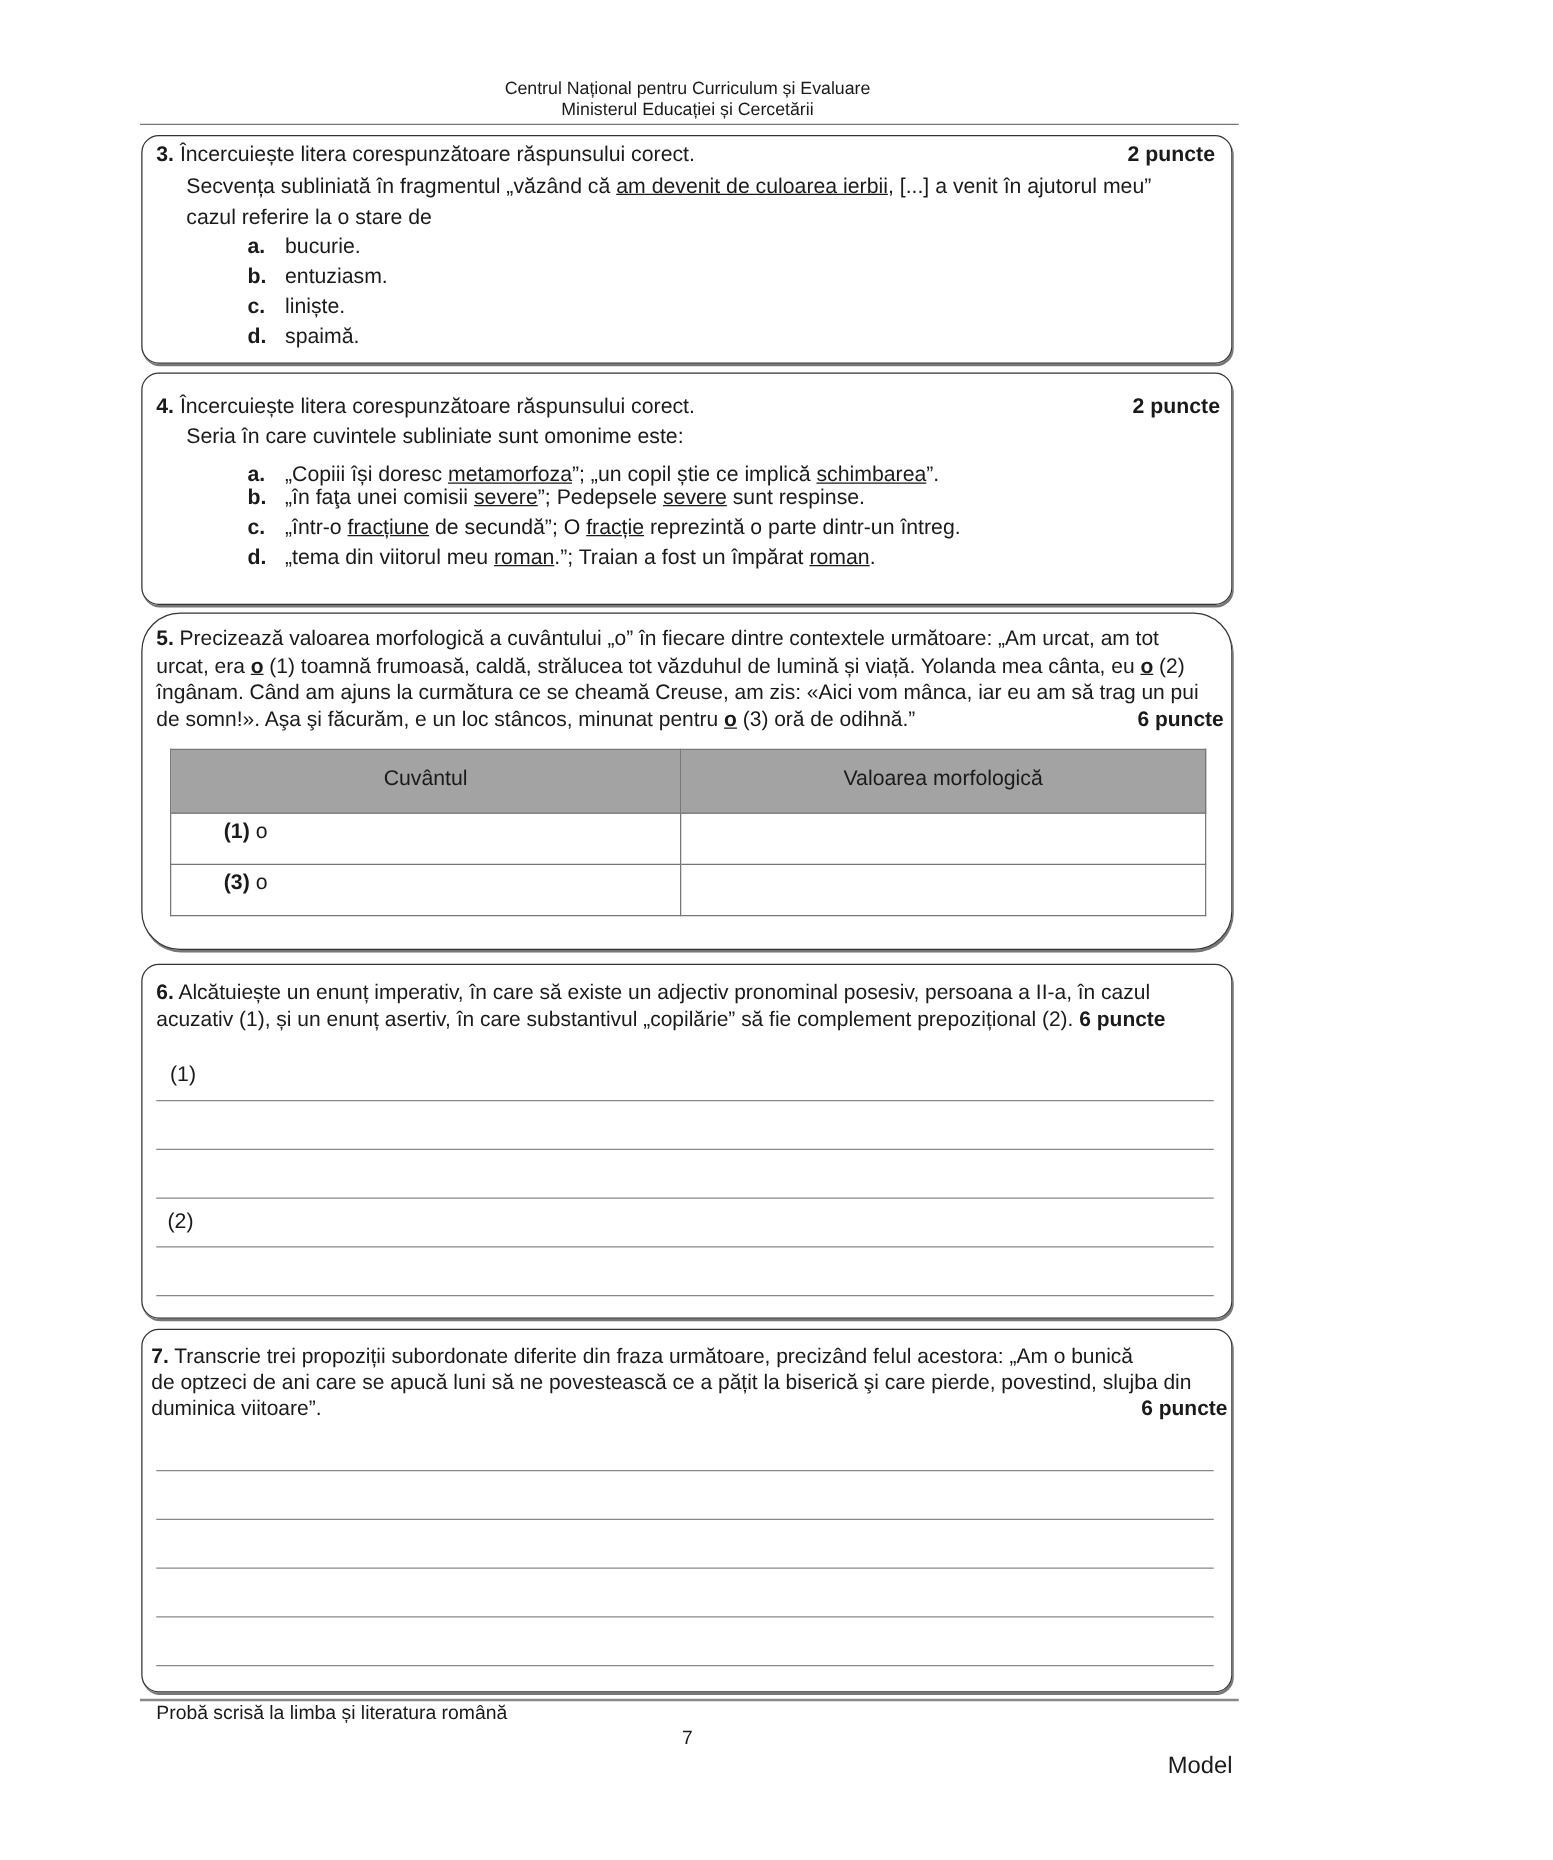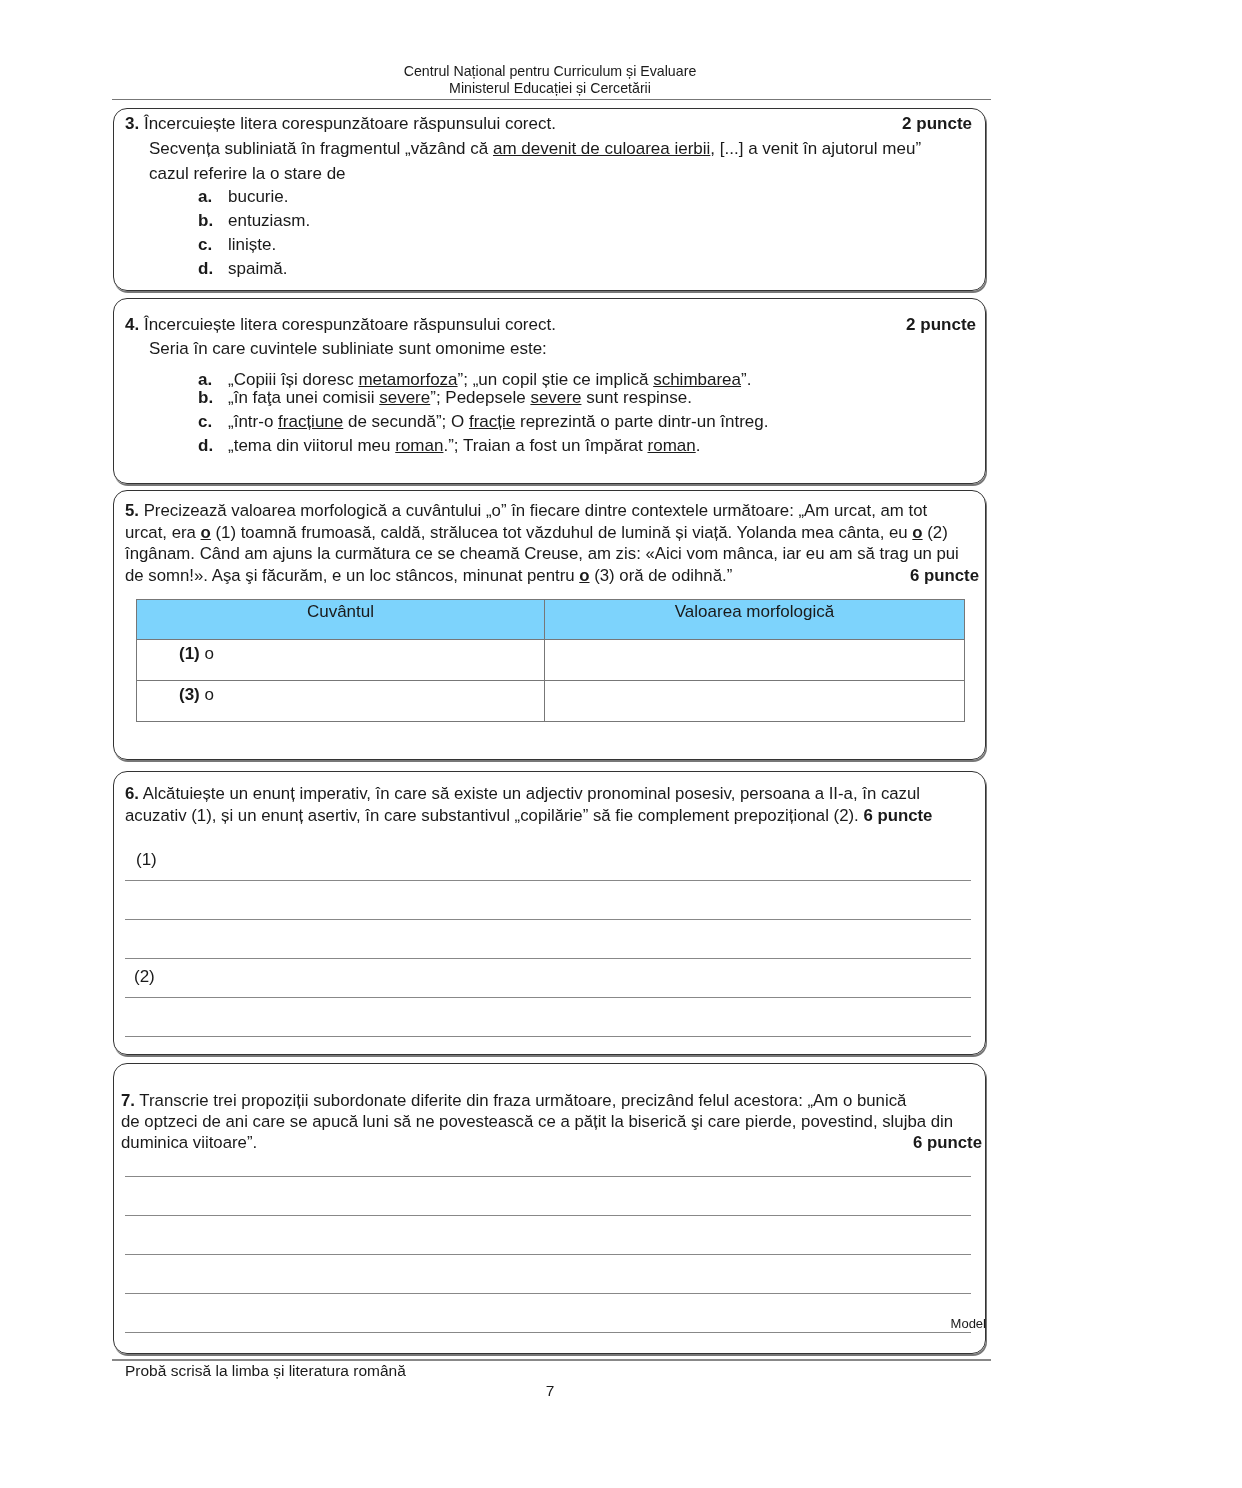--- a/index.html
+++ b/index.html
@@ -8,26 +8,26 @@
   .header-rule { position:absolute; top:99px; left:112px; width:879px; height:0; border-top:1.5px solid #777; }
   .box { position:absolute; left:113px; width:873px; border:1.5px solid #333; border-radius:14px; box-sizing:border-box; box-shadow:1px 2px 0 #777; }
   .q-text { font-size:17px; line-height:24.5px; }
   .pts { font-weight:bold; }
   .u { text-decoration:underline; }
   .b { font-weight:bold; }
   .opt { position:absolute; left:84px; font-size:17px; line-height:24.5px; }
   .opt .lbl { display:inline-block; width:30px; font-weight:bold; }
   .line { position:absolute; left:11px; width:846px; height:0; border-top:1.5px solid #888; }
   .tbl { position:absolute; left:22px; top:108px; width:829px; border-collapse:collapse; font-size:17px; }
-  .tbl th { background:#7dd3fc; font-weight:normal; height:36px; border:1.5px solid #777; text-align:center; vertical-align:top; padding-top:2px; }
+  .tbl th { background:#a3a3a3; font-weight:normal; height:36px; border:1.5px solid #777; text-align:center; vertical-align:top; padding-top:13px; }
   .tbl td { height:35px; border:1.5px solid #777; vertical-align:top; padding-top:4px; }
   .tbl td.word { padding-left:42px; }
   .footer-rule { position:absolute; top:1359px; left:112px; width:879px; border-top:2px solid #888; }
   .footer-left { position:absolute; top:1362px; left:125px; font-size:15.5px; }
-  .footer-right { position:absolute; top:1316px; right:256px; font-size:13px; }
+  .footer-right { position:absolute; top:1402px; right:256px; font-size:19px; }
   .page-num { position:absolute; top:1382px; left:0; width:1100px; text-align:center; font-size:15.5px; }
 </style>
 </head>
 <body>
 
 <div class="header">
   <div>Centrul Național pentru Curriculum și Evaluare</div>
   <div>Ministerul Educației și Cercetării</div>
 </div>
 <div class="header-rule"></div>
@@ -54,21 +54,21 @@
     <span>Încercuiește litera corespunzătoare răspunsului corect.</span>
   </div>
   <div class="q-text pts" style="position:absolute;right:9px;top:14px;">2 puncte</div>
   <div class="q-text" style="position:absolute;left:35px;top:38px;">Seria în care cuvintele subliniate sunt omonime este:</div>
   <div class="opt" style="top:69px;"><span class="lbl">a.</span><span>„Copiii își doresc </span><span class="u">metamorfoza</span><span>”; „un copil știe ce implică </span><span class="u">schimbarea</span><span>”.</span></div>
   <div class="opt" style="top:87px;"><span class="lbl">b.</span><span>„în faţa unei comisii </span><span class="u">severe</span><span>”; Pedepsele </span><span class="u">severe</span><span> sunt respinse.</span></div>
   <div class="opt" style="top:111px;"><span class="lbl">c.</span><span>„într-o </span><span class="u">fracțiune</span><span> de secundă”; O </span><span class="u">fracție</span><span> reprezintă o parte dintr-un întreg.</span></div>
   <div class="opt" style="top:135px;"><span class="lbl">d.</span><span>„tema din viitorul meu </span><span class="u">roman</span><span>.”;  Traian a fost un împărat </span><span class="u">roman</span><span>.</span></div>
 </div>
 
-<div class="box" style="top:490px;height:270px;">
+<div class="box" style="top:490px;height:270px;border-radius:31px;">
   <div style="position:absolute;left:11px;top:9px;width:853px;font-size:16.8px;line-height:21.5px;">
     <div style="white-space:nowrap;"><span class="b">5.</span><span> Precizează valoarea morfologică a cuvântului „o” în fiecare dintre contextele următoare: „Am urcat, am tot</span></div>
     <div style="white-space:nowrap;"><span>urcat, era </span><span class="b u">o</span><span> (1) toamnă frumoasă, caldă, strălucea tot văzduhul de lumină și viață. Yolanda mea cânta, eu </span><span class="b u">o</span><span> (2)</span></div>
     <div style="white-space:nowrap;">îngânam. Când am ajuns la curmătura ce se cheamă Creuse, am zis: «Aici vom mânca, iar eu am să trag un pui</div>
     <div style="white-space:nowrap;position:relative;"><span>de somn!». Aşa şi făcurăm, e un loc stâncos, minunat pentru </span><span class="b u">o</span><span> (3) oră de odihnă.”</span><span class="pts" style="position:absolute;right:-1px;">6 puncte</span></div>
   </div>
   <table class="tbl">
     <tbody>
         <tr>
       <th style="width:405px;">Cuvântul</th>
@@ -95,21 +95,21 @@
   <div class="line" style="top:108px;"></div>
   <div class="line" style="top:147px;"></div>
   <div class="line" style="top:186px;"></div>
   <div style="position:absolute;left:20px;top:195px;font-size:17px;">(2)</div>
   <div class="line" style="top:225px;"></div>
   <div class="line" style="top:264px;"></div>
 </div>
 
 <div class="box" style="top:1063px;height:291px;">
   <div style="position:absolute;left:7px;top:10px;width:859px;font-size:16.8px;line-height:21px;">
-    <div style="white-space:nowrap;margin-top:16px;"><span class="b">7.</span><span> Transcrie trei propoziții subordonate diferite din fraza următoare, precizând felul acestora: „Am o bunică</span></div>
+    <div style="white-space:nowrap;"><span class="b">7.</span><span> Transcrie trei propoziții subordonate diferite din fraza următoare, precizând felul acestora: „Am o bunică</span></div>
     <div style="white-space:nowrap;">de optzeci de ani care se apucă luni să ne povestească ce a pățit la biserică şi care pierde, povestind, slujba din</div>
     <div style="white-space:nowrap;position:relative;"><span>duminica viitoare”.</span><span class="pts" style="position:absolute;right:-2px;">6 puncte</span></div>
   </div>
   <div class="line" style="top:112px;"></div>
   <div class="line" style="top:151px;"></div>
   <div class="line" style="top:190px;"></div>
   <div class="line" style="top:229px;"></div>
   <div class="line" style="top:268px;"></div>
 </div>
 

